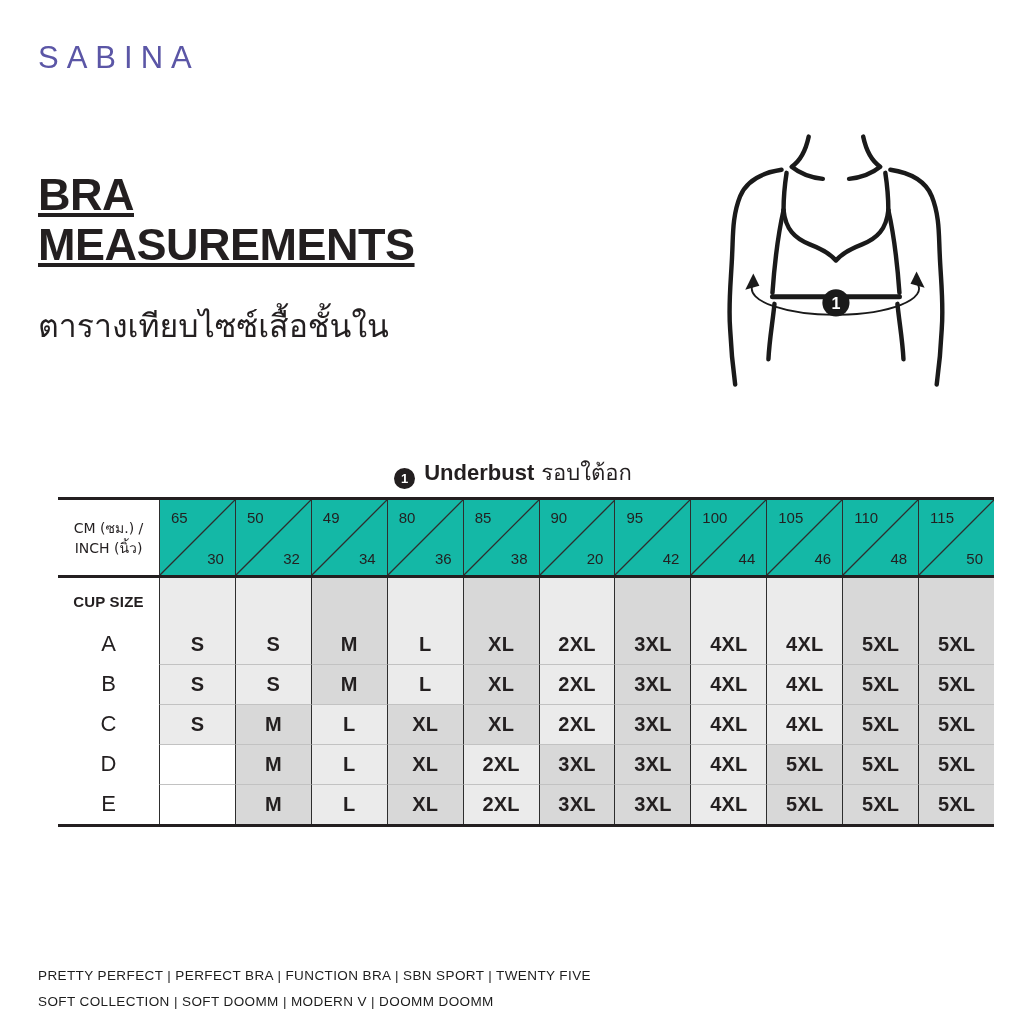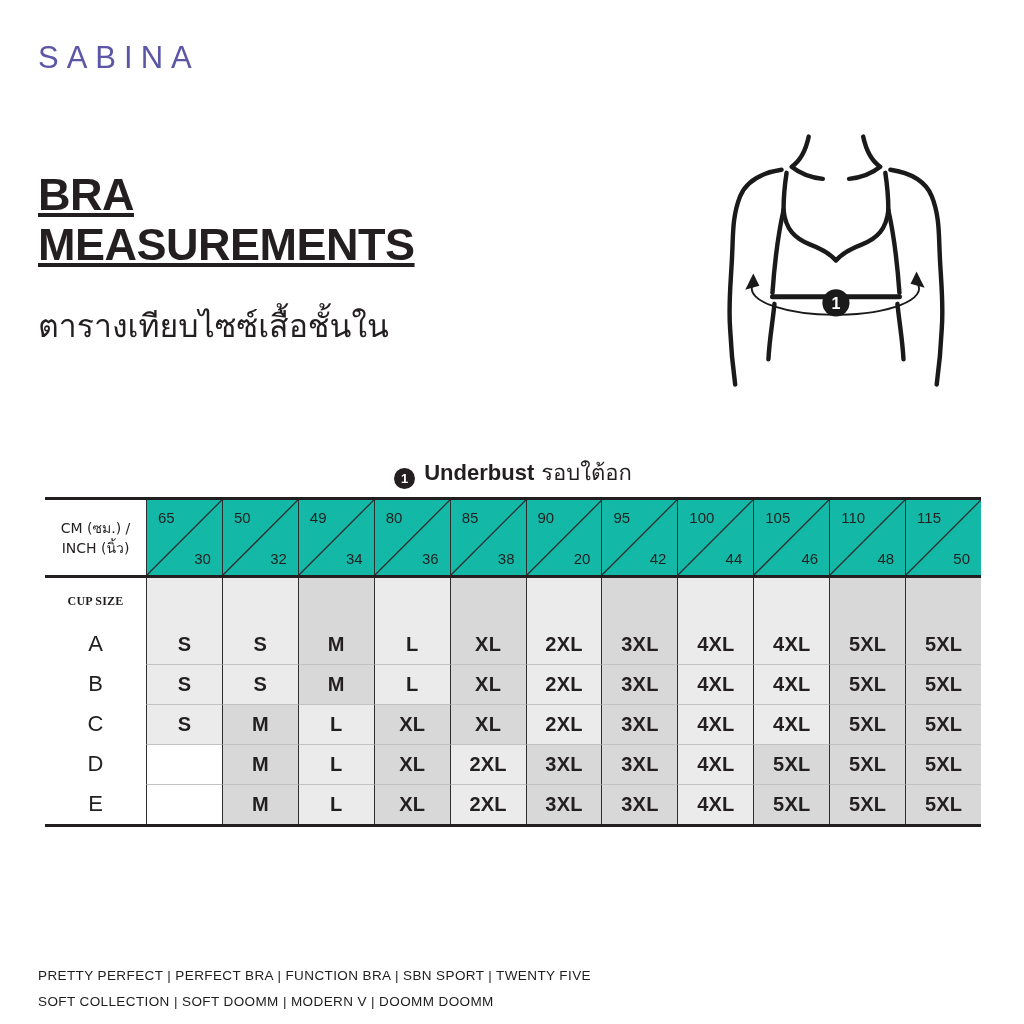--- a/index.html
+++ b/index.html
@@ -39,36 +39,36 @@
   .section-title .en { font-weight:700; font-family:"Liberation Sans","DejaVu Sans",sans-serif; }
   .section-title .th { font-weight:400; }
   .circle-marker {
     display:inline-flex; width:21px; height:21px; border-radius:50%;
     background:var(--ink,#231f20); color:#fff; font-size:13px; font-weight:700;
     align-items:center; justify-content:center; margin-right:9px;
     vertical-align:-3px; font-family:"Liberation Sans",sans-serif;
   }
 
   .size-table {
-    position:absolute; left:45px; top:497px; width:936px;
+    position:absolute; left:58px; top:497px; width:936px;
     border-top:3px solid var(--ink,#231f20);
   }
   .trow { display:grid; grid-template-columns:101px repeat(11,1fr); }
   .header-row { height:78px; border-bottom:3px solid var(--ink,#231f20); }
   .tbody { border-bottom:3px solid var(--ink,#231f20); }
   .row-cupsize { height:46px; }
   .row-cup { height:40px; }
 
   .lcell {
     display:flex; align-items:center; justify-content:center;
     background:#fff; text-align:center;
   }
   .unit-cell { flex-direction:column; font-size:14px; line-height:20px;
     font-family:"DejaVu Sans","Liberation Sans",sans-serif; }
-  .cupsize-cell { font-size:12px; font-weight:700; letter-spacing:0.2px;font-family:Liberation Serif, serif; }
+  .cupsize-cell { font-size:15px; font-weight:700; letter-spacing:0.2px; }
   .cupletter-cell { font-size:22px; font-weight:400; }
 
   .dcell {
     position:relative; border-left:1px solid #2e2e2e;
     display:flex; align-items:center; justify-content:center;
   }
   .sep .dcell { border-top:1px solid #c2c2c2; }
   .diag-cell { background:#14b8a6;text-align:center; }
   .diag-cell svg { position:absolute; inset:0; width:100%; height:100%; }
   .diag-cell .cm { position:absolute; left:11px; top:9px; font-size:15px; }

